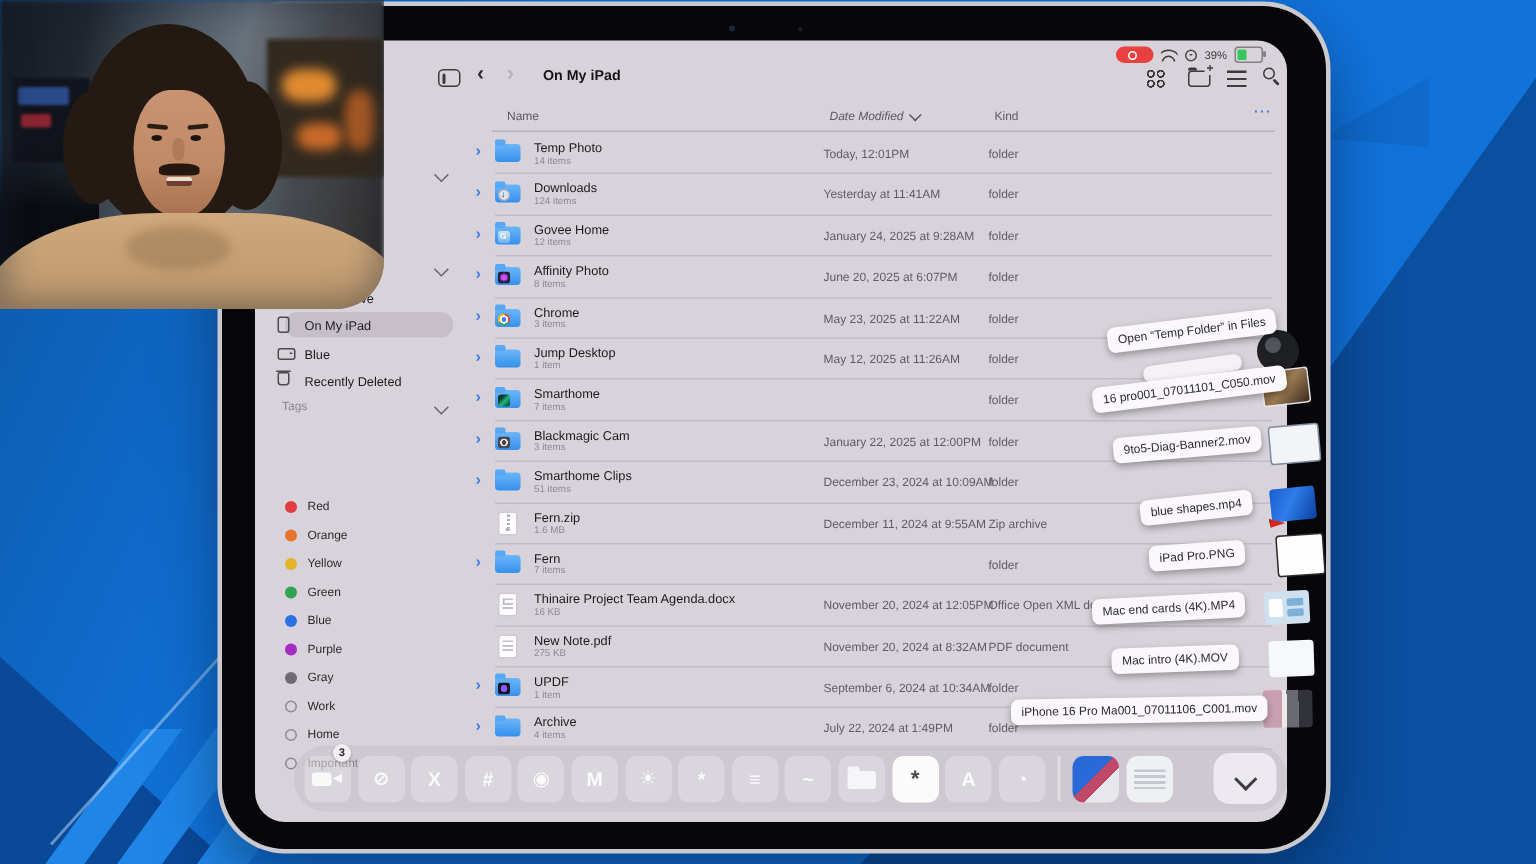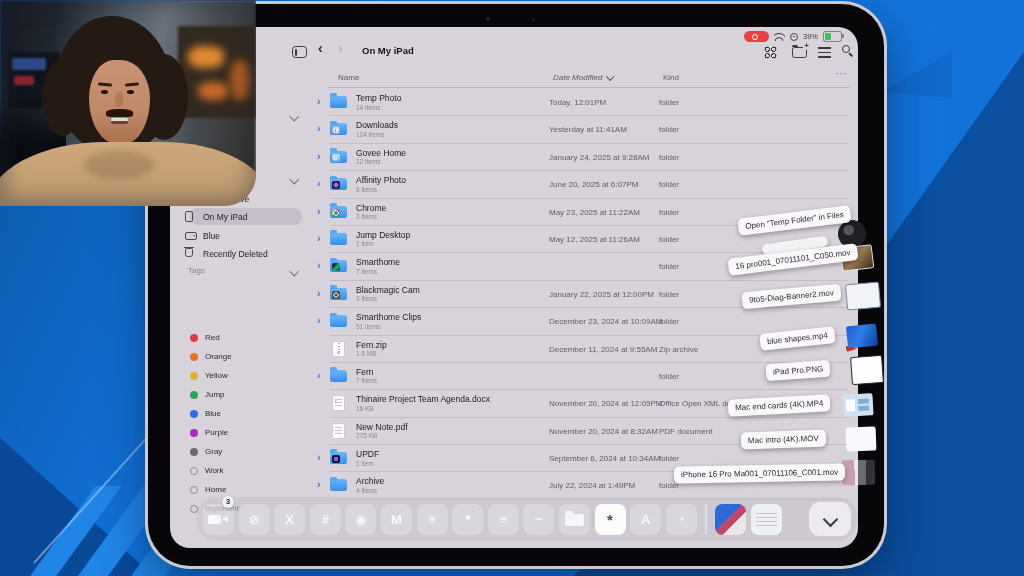--- a/index.html
+++ b/index.html
@@ -463,21 +463,21 @@
               <span class="taglabel">Orange</span>
             </div>
 
             <div class="tag">
               <span class="tagdot" style="background: rgb(227, 179, 42);"></span>
               <span class="taglabel">Yellow</span>
             </div>
 
             <div class="tag">
               <span class="tagdot" style="background: rgb(47, 163, 82);"></span>
-              <span class="taglabel">Jump</span>
+              <span class="taglabel">Green</span>
             </div>
 
             <div class="tag">
               <span class="tagdot" style="background: rgb(47, 111, 228);"></span>
               <span class="taglabel">Blue</span>
             </div>
 
             <div class="tag">
               <span class="tagdot" style="background: rgb(164, 44, 196);"></span>
               <span class="taglabel">Purple</span>

